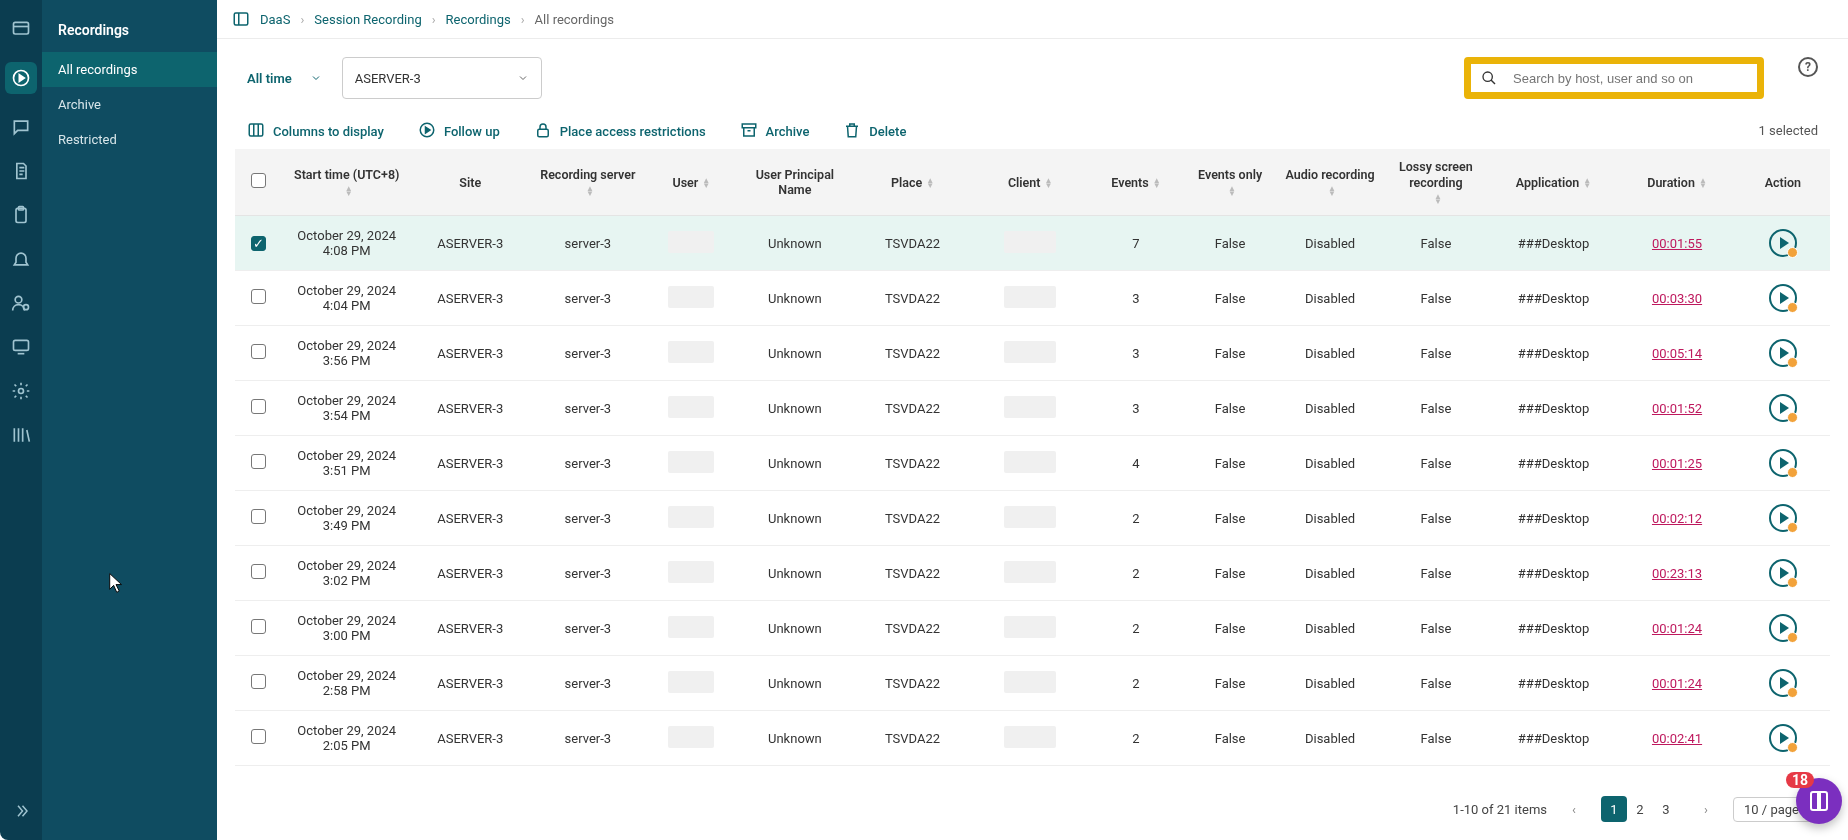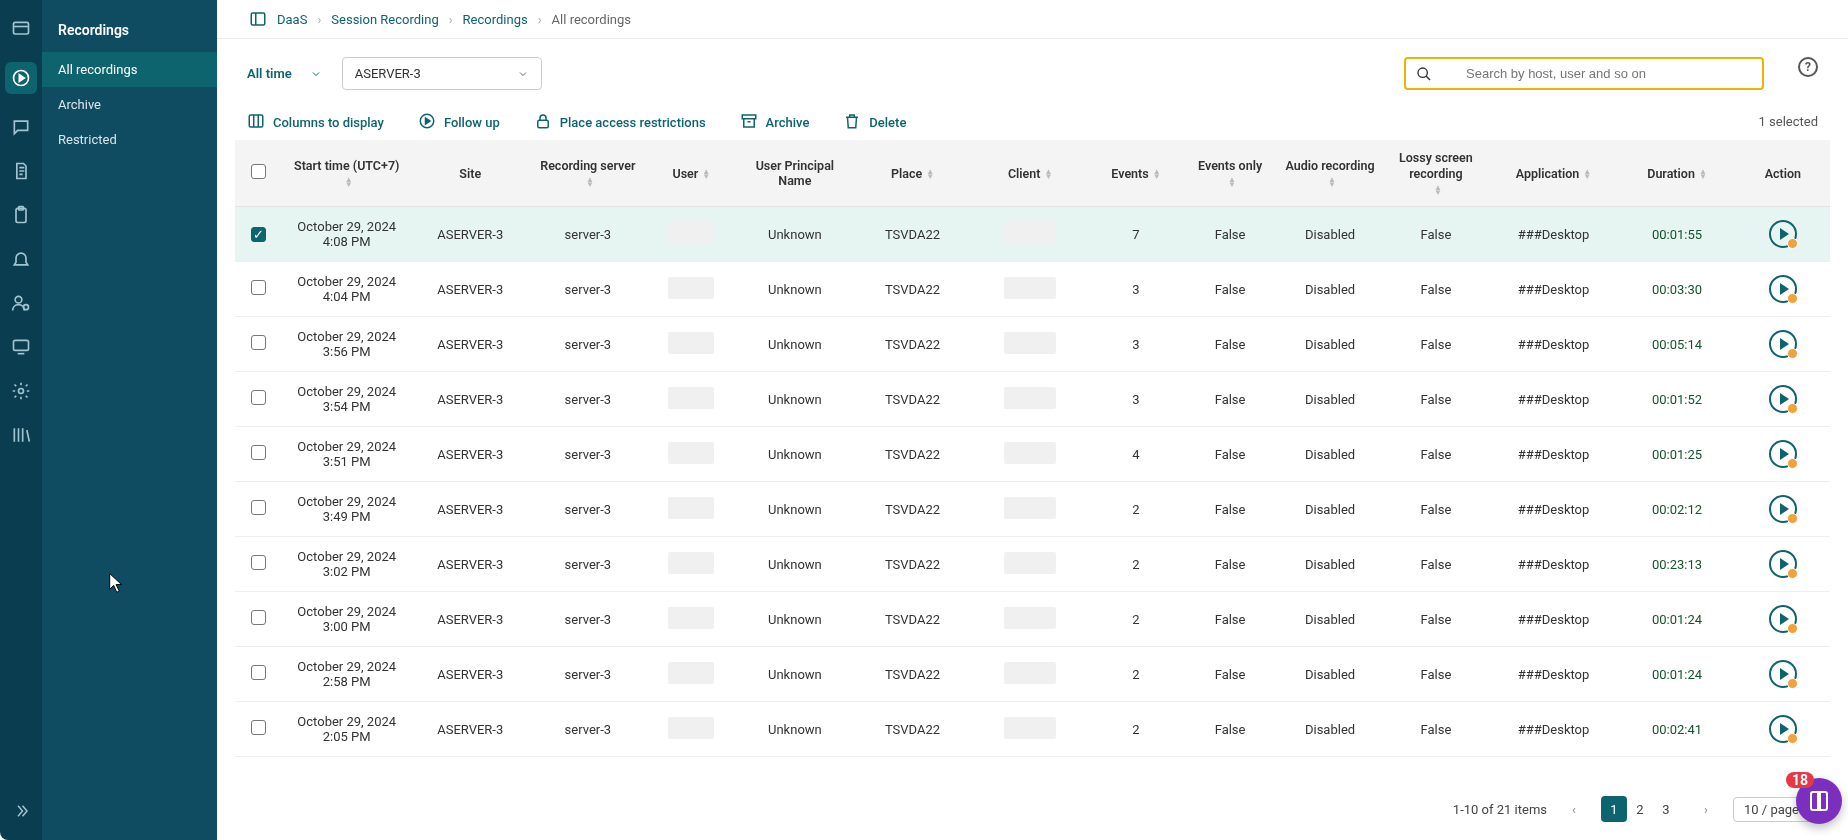--- a/index.html
+++ b/index.html
@@ -14,48 +14,48 @@
 
   
   .side { width: 175px; background: #0f4c61; color: #d8e6ea; padding-top: 22px; flex-shrink: 0; }
   .side-title { padding: 0 16px 14px; font-size: 14px; font-weight: 600; color: #fff; }
   .side-item { padding: 10px 16px; font-size: 13px; cursor: pointer; }
   .side-item.active { background: #0d646e; color: #fff; }
 
   
   .main { flex: 1; display: flex; flex-direction: column; overflow: hidden; background: #fff; }
 
-  .crumbs { display:flex; align-items:center; gap: 10px; padding: 10px 32px; font-size: 13px; color: #666; border-bottom: 1px solid #ececec; }
+  .crumbs { display:flex; align-items:center; gap: 10px; padding: 10px 15px; font-size: 13px; color: #666; border-bottom: 1px solid #ececec; }
   .crumbs a { color: #0d646e; text-decoration: none; cursor: pointer; }
   .crumbs .sep { color: #aaa; }
   .crumbs .ico { width:18px;height:18px; color:#0d646e; }
 
   .filters { display:flex; padding: 18px 30px 6px; gap: 20px; }
   .time-filter { color: #0d646e; font-weight: 600; display:flex; align-items:center; gap: 18px; cursor:pointer; }
   .sel { border:1px solid #ccc; border-radius:4px; padding: 8px 12px; width: 200px; display:flex; align-items:center; justify-content:space-between; cursor:pointer; background:#fff;}
-  .search { margin-left:auto; width: 360px; border:2px solid #eab308; border-radius:4px; display:flex; align-items:center; padding: 6px 10px; gap: 34px; color:#333;}
+  .search { margin-left:auto; width: 300px; border:7px solid #eab308; border-radius:4px; display:flex; align-items:center; padding: 6px 10px; gap: 16px; color:#333;}
   .search input { border:none; outline:none; flex:1; font-size:13px; color:#333; }
   .help-ico { width:20px;height:20px; border:2px solid #555; border-radius:50%; display:flex;align-items:center;justify-content:center; font-size:12px; font-weight:700; color:#555; cursor:pointer; margin-left: 14px;}
 
   .actions { display:flex; align-items:center; padding: 16px 30px 10px; gap: 34px; }
   .act { display:flex; align-items:flex-end; gap:8px; color:#0d646e; cursor:pointer; font-weight: 500; }
   .act svg { width:18px; height:18px; }
   .sel-count { margin-left:auto; color:#555; font-size: 13px; }
 
   .table-wrap { padding: 0 18px; flex:1; overflow:auto; }
   table { width:100%; border-collapse: collapse; table-layout: fixed; }
   thead th { background:#f4f4f4; color:#333; font-weight:600; font-size:12.5px; padding: 10px 6px; text-align:center; border-bottom:1px solid #e4e4e4; position: relative; }
   thead th .sort { display:inline-flex; flex-direction:column; margin-left:4px; vertical-align:middle; color:#bbb; line-height:5px; font-size:8px;}
   tbody td { padding: 12px 6px; text-align:center; border-bottom:1px solid #eee; font-size: 13px; color:#333; }
   tbody tr.selected { background: #e7f5f2; }
   .chk { width:15px; height:15px; border:1.5px solid #777; border-radius:3px; display:inline-flex; align-items:center; justify-content:center; cursor:pointer; background:#fff;}
   .chk.checked { background:#0d646e; border-color:#0d646e; color:#fff; }
   .redact { display:inline-block; width: 46px; height: 22px; background:#f0f0f0; border-radius:2px; }
   .redact.wide { width: 52px; }
-  .duration { color:#14532d; }
+  .duration { color:#be185d;text-decoration:underline; }
   .play-btn { width:28px;height:28px; border:2px solid #0d646e; border-radius:50%; display:inline-flex; align-items:center; justify-content:center; position:relative; cursor:pointer; }
   .play-btn::after { content:''; width:0;height:0; border-left:9px solid #0d646e; border-top:6px solid transparent; border-bottom:6px solid transparent; margin-left:3px;}
   .play-dot { position:absolute; right:-3px; bottom:-3px; width:11px;height:11px; background:#f2a23a; border-radius:50%; border:1.5px solid #fff;}
   th .hdr-lines { display:block; line-height: 1.25; }
 
   .col-chk{width:40px}.col-start{width:110px}.col-site{width:100px}.col-rec{width:100px}.col-user{width:76px}.col-upn{width:100px}.col-host{width:100px}.col-client{width:100px}.col-events{width:80px}.col-eonly{width:80px}.col-audio{width:90px}.col-lossy{width:90px}.col-app{width:110px}.col-dur{width:100px}.col-action{width:80px}
 
   .pager { display:flex; align-items:center; justify-content:flex-end; padding: 14px 22px 18px; gap: 14px; font-size:13px; color:#444; }
   .pg { width:26px;height:26px; display:inline-flex;align-items:center;justify-content:center; border-radius:4px; cursor:pointer; }
   .pg.cur { background:#0d646e; color:#fff; }
@@ -242,21 +242,21 @@
             <col class="col-eonly">
             <col class="col-audio">
             <col class="col-lossy">
             <col class="col-app">
             <col class="col-dur">
             <col class="col-action">
         </colgroup>
         <thead>
             <tr>
           <th><span class="chk"></span></th>
-          <th><span class="hdr-lines"><span>Start time (UTC+7)</span></span><span class="sort">▲<br>▼</span></th>
+          <th><span class="hdr-lines"><span>Start time (UTC+8)</span></span><span class="sort">▲<br>▼</span></th>
           <th>Site</th>
           <th><span class="hdr-lines">Recording server</span><span class="sort">▲<br>▼</span></th>
           <th><span>User</span><span class="sort">▲<br>▼</span></th>
           <th>
                 <span class="hdr-lines">User Principal Name</span>
               </th>
           <th><span>Place</span><span class="sort">▲<br>▼</span></th>
           <th><span>Client</span><span class="sort">▲<br>▼</span></th>
           <th><span>Events</span><span class="sort">▲<br>▼</span></th>
           <th><span class="hdr-lines">Events only</span><span class="sort">▲<br>▼</span></th>

